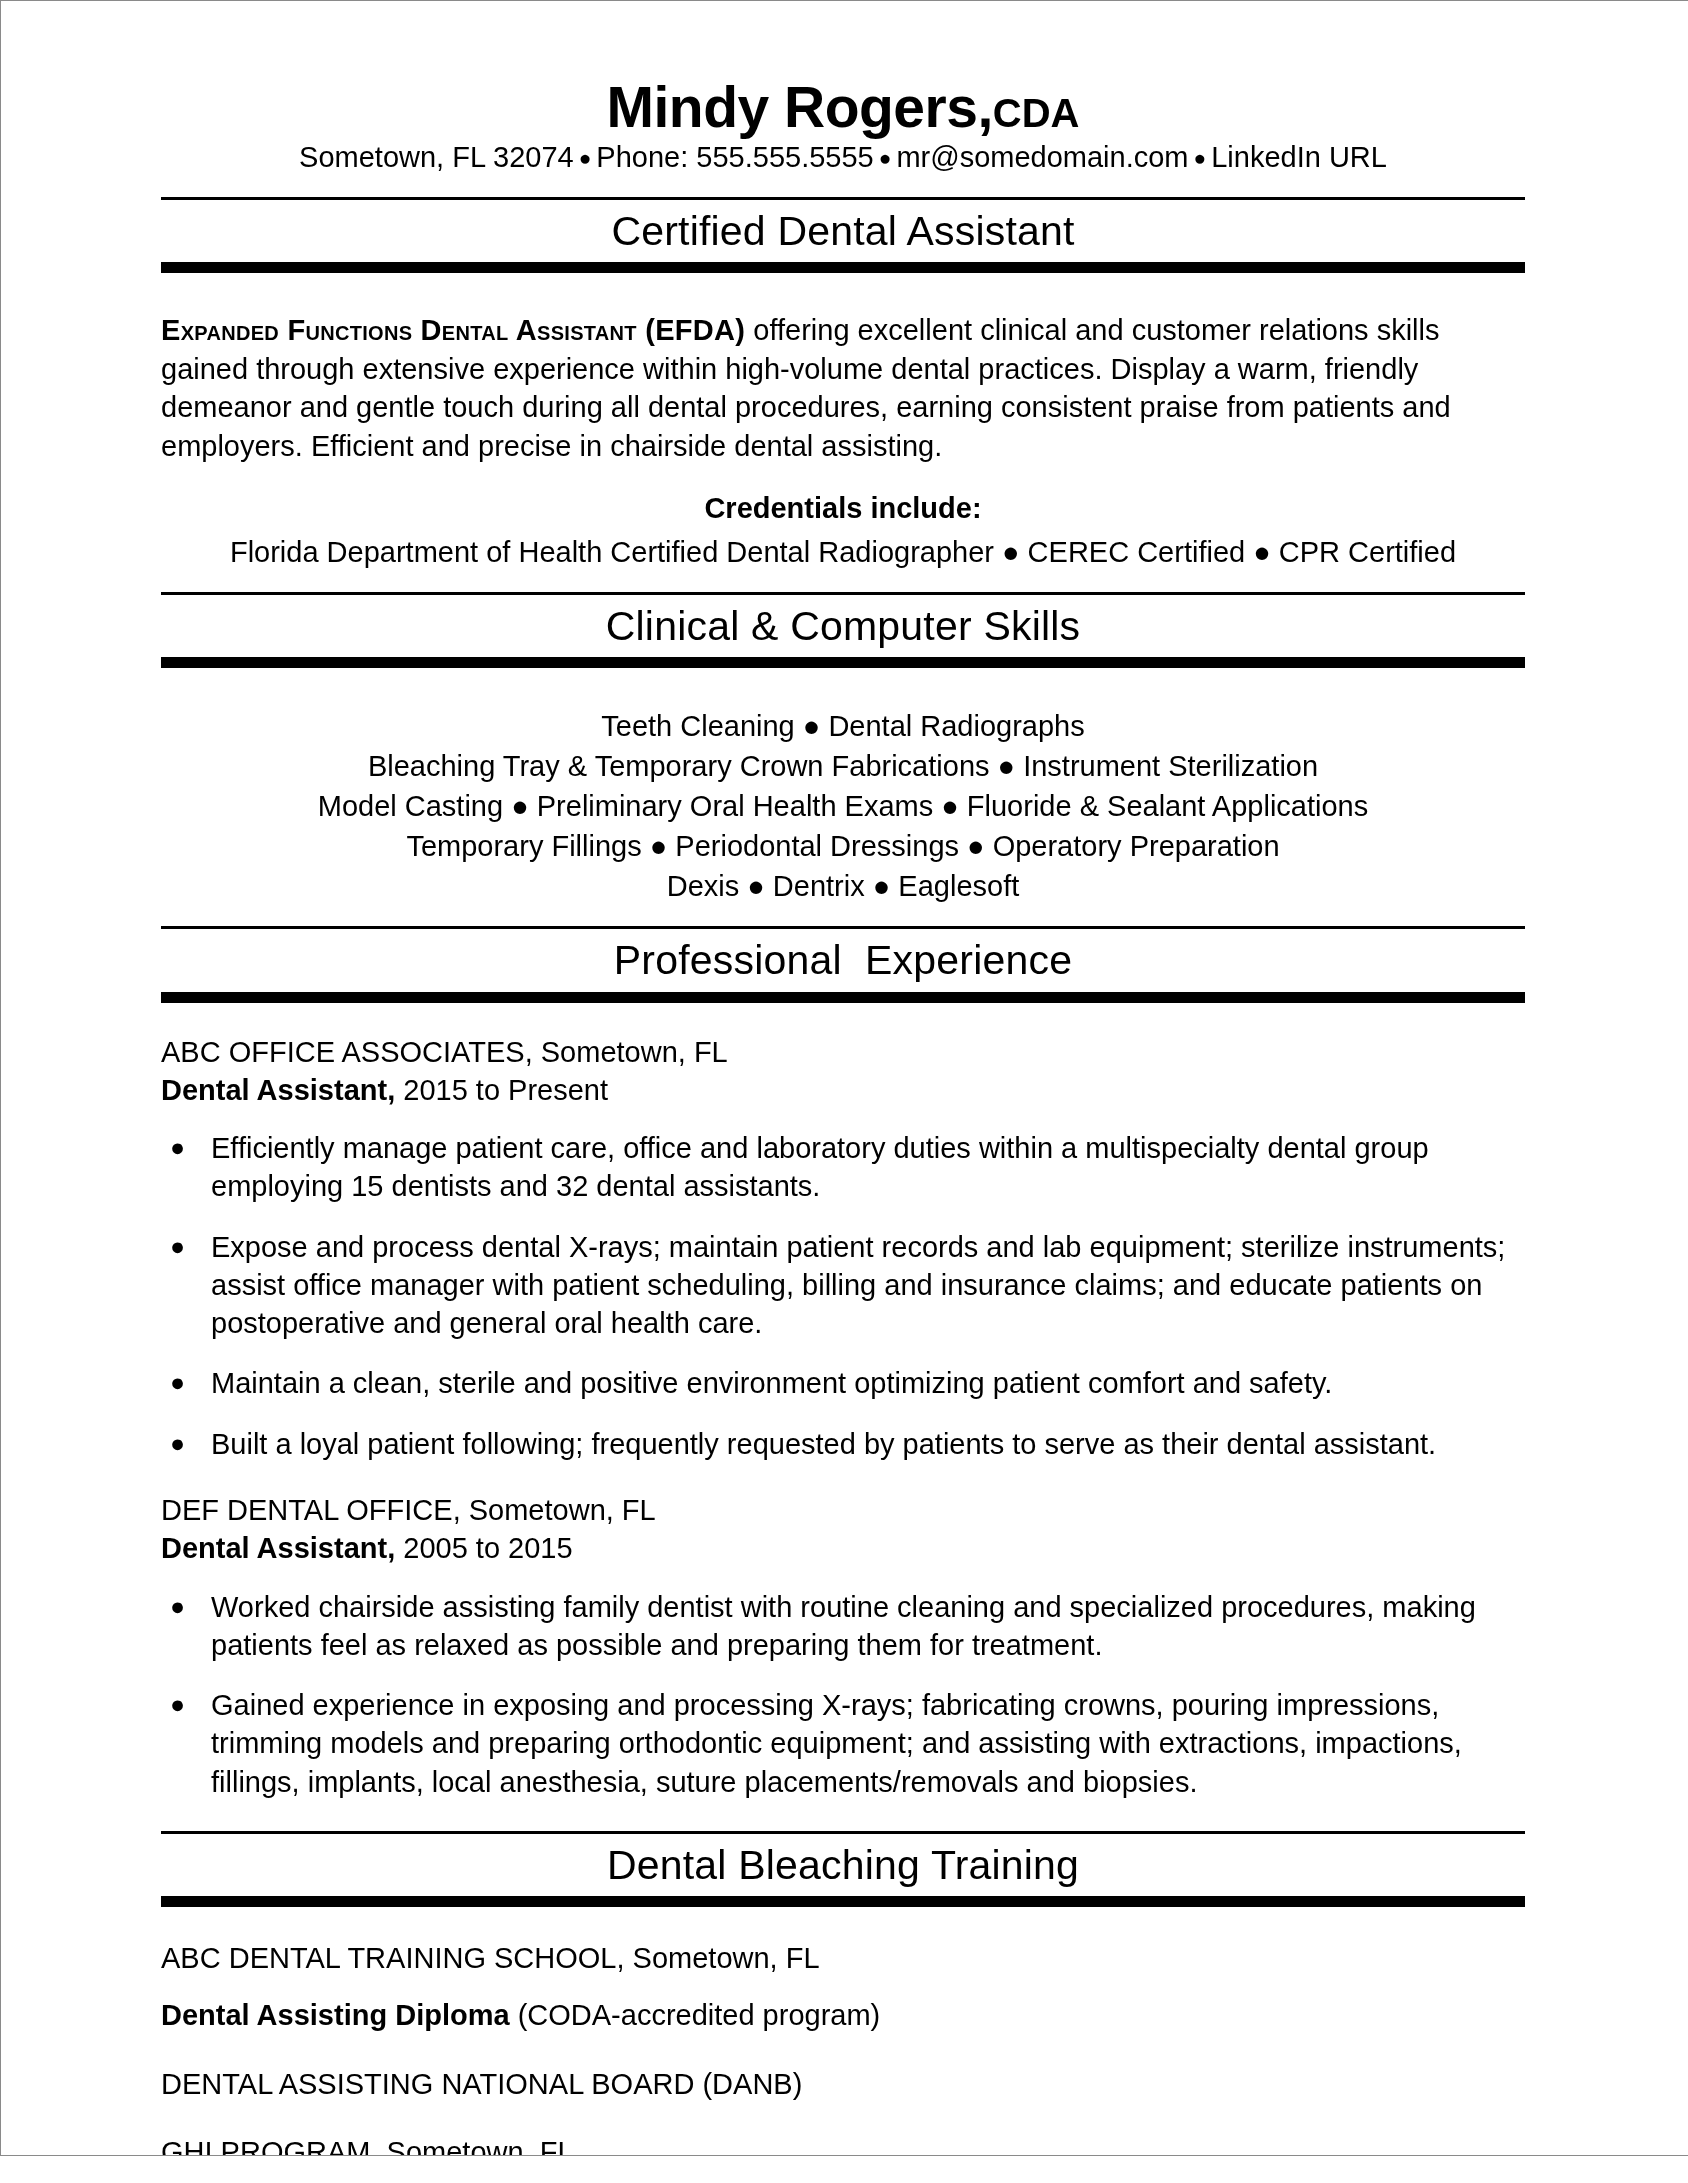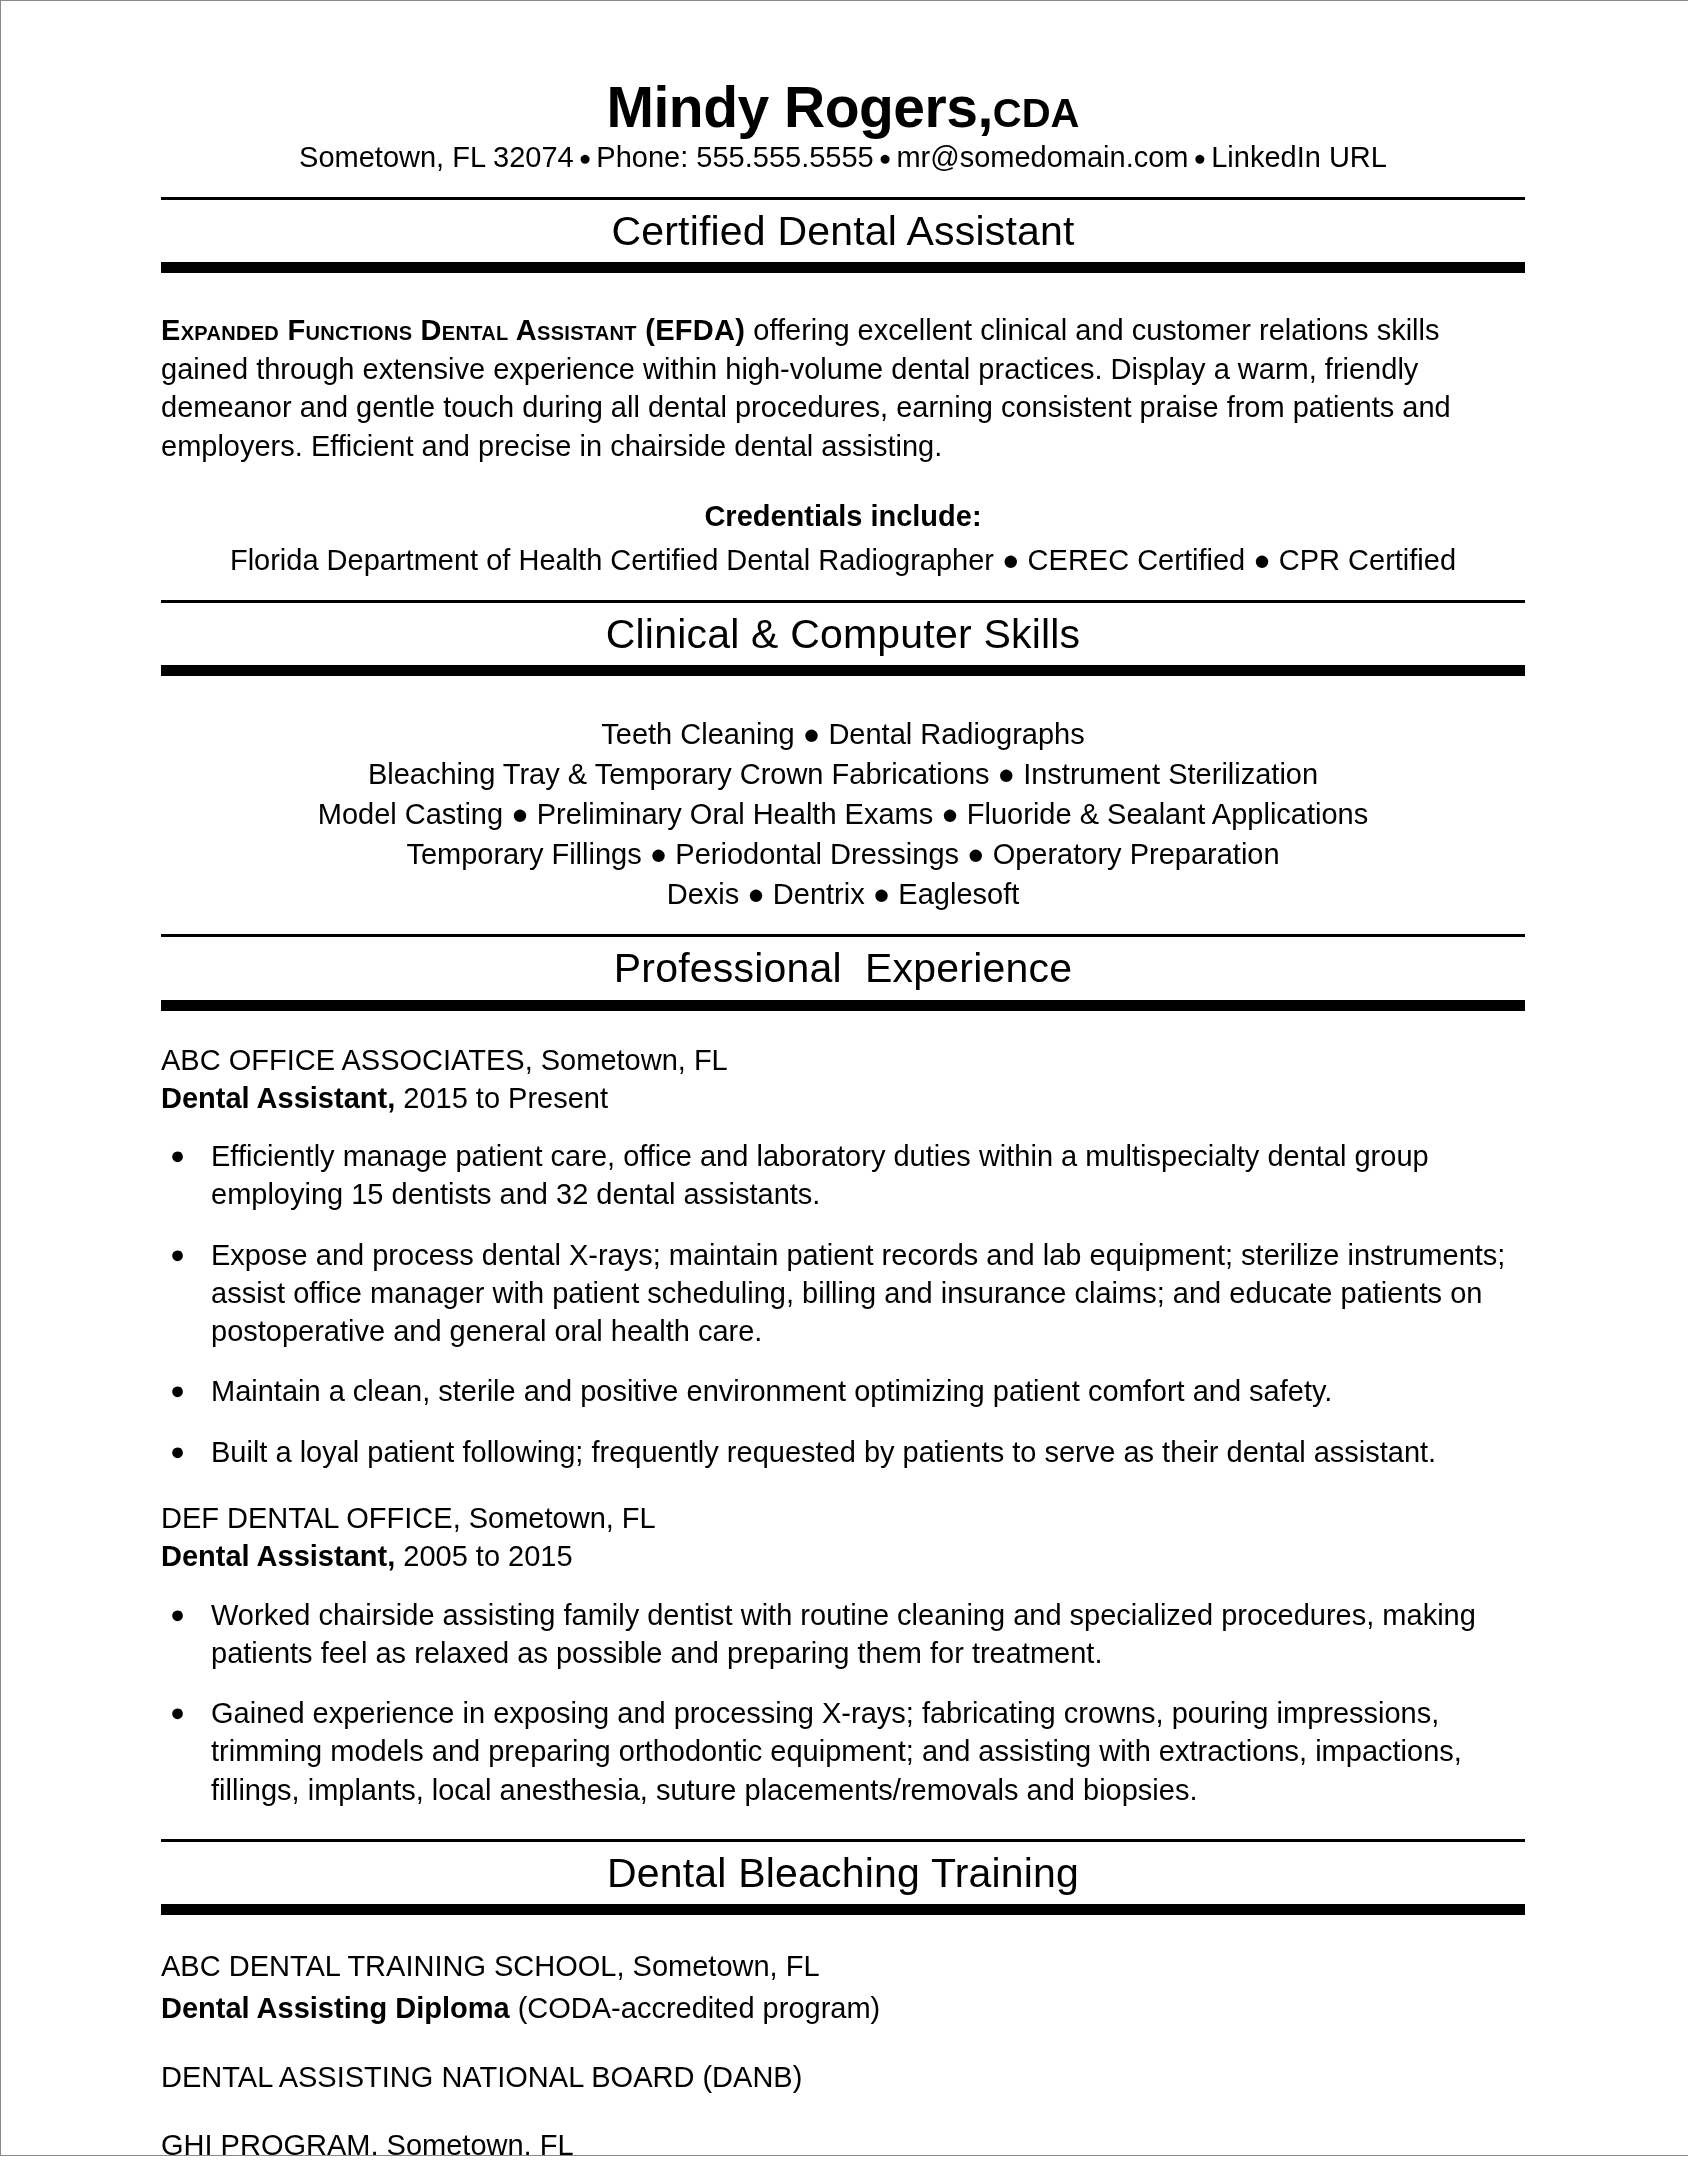--- a/index.html
+++ b/index.html
@@ -81,21 +81,21 @@
   }
   .smallcaps {
     font-weight: bold;
     font-variant: small-caps;
     letter-spacing: 0.3px;
   }
   .cred-head {
     text-align: center;
     font-size: 29px;
     font-weight: bold;
-    margin-top: 35px;
+    margin-top: 27px;
   }
   .cred-list {
     text-align: center;
     font-size: 29px;
     margin-top: 8px;
     line-height: 1.33;
   }
 
   
   .skills {
@@ -144,21 +144,21 @@
   
   .edu { margin-top: 30px; }
   .edu-first { margin-top: 32px; }
   .edu-org {
     font-size: 29px;
     line-height: 1.32;
   }
   .edu-deg {
     font-size: 29px;
     line-height: 1.32;
-    margin-top: 4px;
+    margin-top: 19px;
   }
   .edu-deg b { font-weight: bold; }
 
   .spacer-exp { height: 10px; }
 </style>
 </head>
 <body>
 
 <div class="page">
   <div class="sheet">

